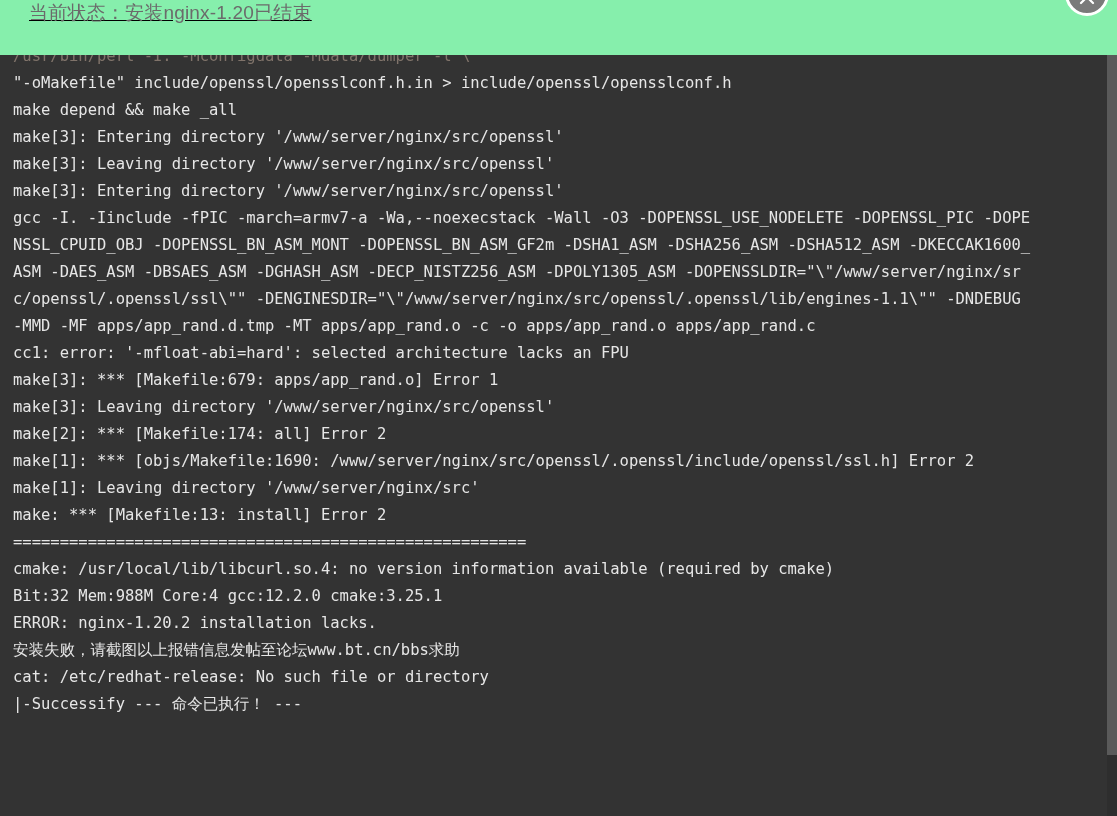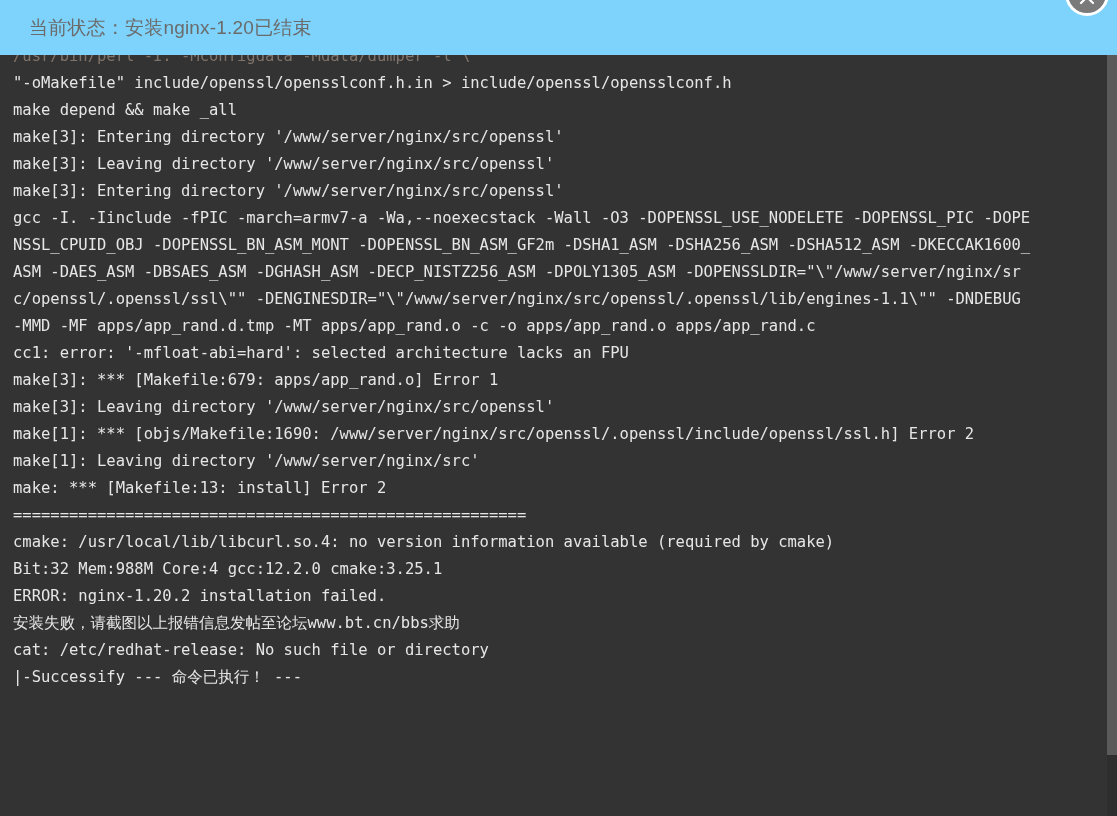--- a/index.html
+++ b/index.html
@@ -22,25 +22,26 @@
     overflow: hidden;
   }
 
   
   .header {
     position: absolute;
     left: 0;
     top: 0;
     width: 1117px;
     height: 55px;
-    background: #7dd3fc;
+    background: #86efac;
     box-sizing: border-box;
     display: flex;
-    align-items: center;
+    align-items: flex-start;
     padding-left: 29px;
+    text-decoration: underline;
   }
   .status-line {
     font-family: "Liberation Sans", "DejaVu Sans", sans-serif;
     font-size: 19px;
     color: #6b6b6b;
     letter-spacing: 0.2px;
     white-space: nowrap;
   }
 
   
@@ -138,27 +139,28 @@
         <div class="line">make[3]: Leaving directory '/www/server/nginx/src/openssl'</div>
         <div class="line">make[3]: Entering directory '/www/server/nginx/src/openssl'</div>
         <div class="line">gcc -I. -Iinclude -fPIC -march=armv7-a -Wa,--noexecstack -Wall -O3 -DOPENSSL_USE_NODELETE -DOPENSSL_PIC -DOPE</div>
         <div class="line">NSSL_CPUID_OBJ -DOPENSSL_BN_ASM_MONT -DOPENSSL_BN_ASM_GF2m -DSHA1_ASM -DSHA256_ASM -DSHA512_ASM -DKECCAK1600_</div>
         <div class="line">ASM -DAES_ASM -DBSAES_ASM -DGHASH_ASM -DECP_NISTZ256_ASM -DPOLY1305_ASM -DOPENSSLDIR="\"/www/server/nginx/sr</div>
         <div class="line">c/openssl/.openssl/ssl\"" -DENGINESDIR="\"/www/server/nginx/src/openssl/.openssl/lib/engines-1.1\"" -DNDEBUG</div>
         <div class="line">-MMD -MF apps/app_rand.d.tmp -MT apps/app_rand.o -c -o apps/app_rand.o apps/app_rand.c</div>
         <div class="line">cc1: error: '-mfloat-abi=hard': selected architecture lacks an FPU</div>
         <div class="line">make[3]: *** [Makefile:679: apps/app_rand.o] Error 1</div>
         <div class="line">make[3]: Leaving directory '/www/server/nginx/src/openssl'</div>
+        <div class="line">make[2]: *** [Makefile:174: all] Error 2</div>
         <div class="line">make[1]: *** [objs/Makefile:1690: /www/server/nginx/src/openssl/.openssl/include/openssl/ssl.h] Error 2</div>
         <div class="line">make[1]: Leaving directory '/www/server/nginx/src'</div>
         <div class="line">make: *** [Makefile:13: install] Error 2</div>
         <div class="line">=======================================================</div>
         <div class="line">cmake: /usr/local/lib/libcurl.so.4: no version information available (required by cmake)</div>
         <div class="line">Bit:32 Mem:988M Core:4 gcc:12.2.0 cmake:3.25.1</div>
-        <div class="line">ERROR: nginx-1.20.2 installation failed.</div>
+        <div class="line">ERROR: nginx-1.20.2 installation lacks.</div>
         <div class="line">安装失败，请截图以上报错信息发帖至论坛www.bt.cn/bbs求助</div>
         <div class="line">cat: /etc/redhat-release: No such file or directory</div>
         <div class="line">|-Successify --- 命令已执行！ ---</div>
       </div>
   </div>
 
   <div class="scrollbar-track">
     <div class="scrollbar-thumb"></div>
   </div>
 

